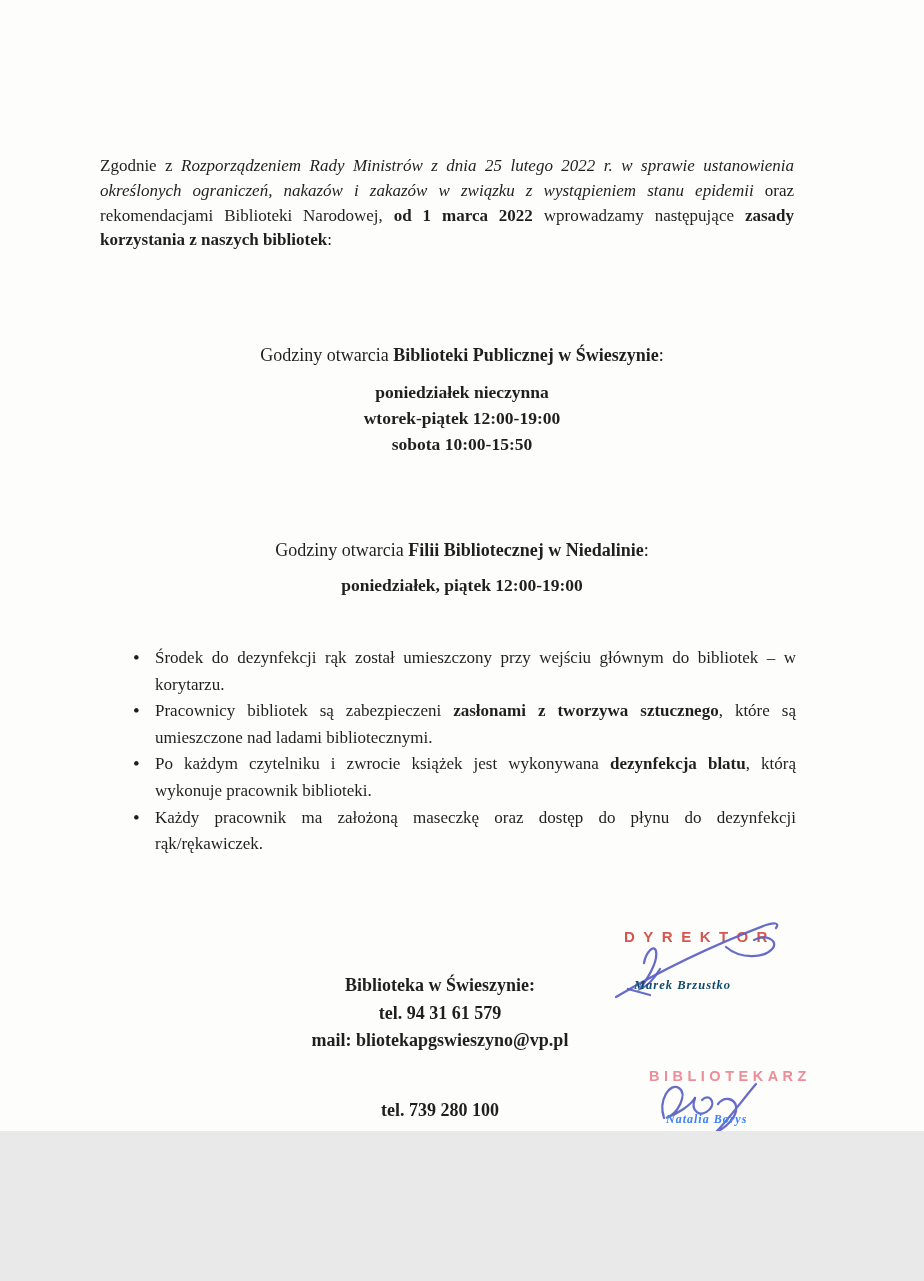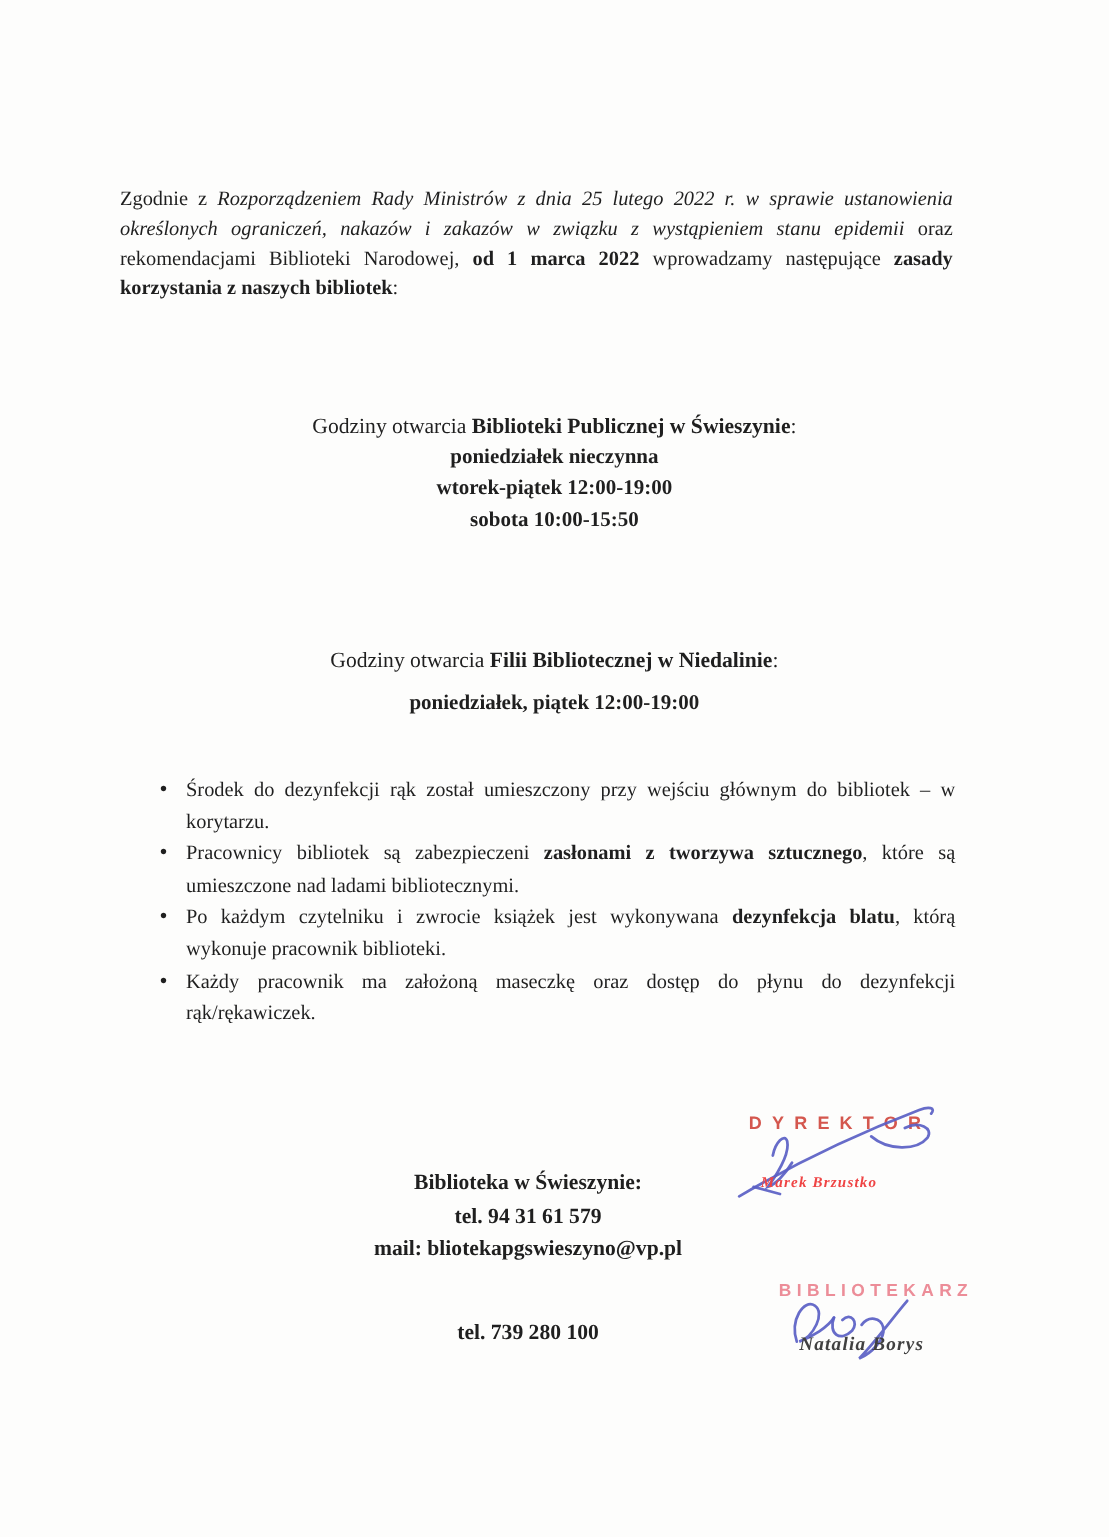--- a/index.html
+++ b/index.html
@@ -3,37 +3,37 @@
 <meta charset="utf-8">
 <style>
   html, body { margin: 0; padding: 0; }
   body {
     width: 924px; height: 1281px;
     background: #e9e9e9;
     font-family: "Liberation Serif", "DejaVu Serif", serif;
   }
   .page {
     position: relative;
-    width: 924px; height: 1281px;
+    width: 924px; height: 1131px;
     background: #fdfdfc;
     color: #1f1f1f;
     overflow: hidden;
   }
   .intro {
     position: absolute; left: 100px; top: 137px; width: 694px;
     font-size: 17px; line-height: 24.8px;
     text-align: justify;
   }
   .intro .it { font-style: italic; }
   .intro .b  { font-weight: bold; }
   .centerwrap { position: absolute; left: 0; width: 924px; text-align: center; }
   .sec-heading { top: 329px; font-size: 18px; margin-top: 16px; }
   .sec-heading.second { top: 524px; }
   .sec-heading .b { font-weight: bold; }
-  .hours { top: 367px; font-weight: bold; font-size: 17.5px; line-height: 26px; }
+  .hours { top: 379px; font-weight: bold; font-size: 17.5px; line-height: 26px; }
   .hours.second { top: 572px; }
   .rules {
     position: absolute; left: 100px; top: 645px; width: 696px;
     list-style: none; margin: 0; padding: 0;
     font-size: 17px; line-height: 26.6px; text-align: justify;
   }
   .rules li { position: relative; padding-left: 55px; }
   .rules li::before {
     content: "\2022";
     position: absolute; left: 33px; top: 0px;
@@ -59,22 +59,22 @@
   .stamp-librarian-label {
     left: 649px; top: 1068px;
     font-size: 14.5px; letter-spacing: 4.5px;
     color: #ec8d98;
   }
   .stamp-name {
     position: absolute;
     font-style: italic; font-weight: bold;
     font-family: "Liberation Serif", serif;
   }
-  .director-name { left: 634px; top: 978px; font-size: 12.5px; color: #ef4444; letter-spacing: 1px; }
-  .librarian-name { left: 666px; top: 1112px; font-size: 16px; color: #404040; letter-spacing: 1px; }
+  .director-name { left: 634px; top: 978px; font-size: 12.5px; color: #0c4a6e; letter-spacing: 1px; }
+  .librarian-name { left: 666px; top: 1112px; font-size: 12px; color: #3b82f6; letter-spacing: 1px; }
   .sig { position: absolute; }
   .sig-director { left: 598px; top: 915px; }
   .sig-librarian { left: 650px; top: 1076px; }
   .sig path { fill: none; stroke: #5a60c4; stroke-width: 2.3; stroke-linecap: round; opacity: 0.92; }
 </style>
 </head>
 <body>
 
 <div class="page">
 

